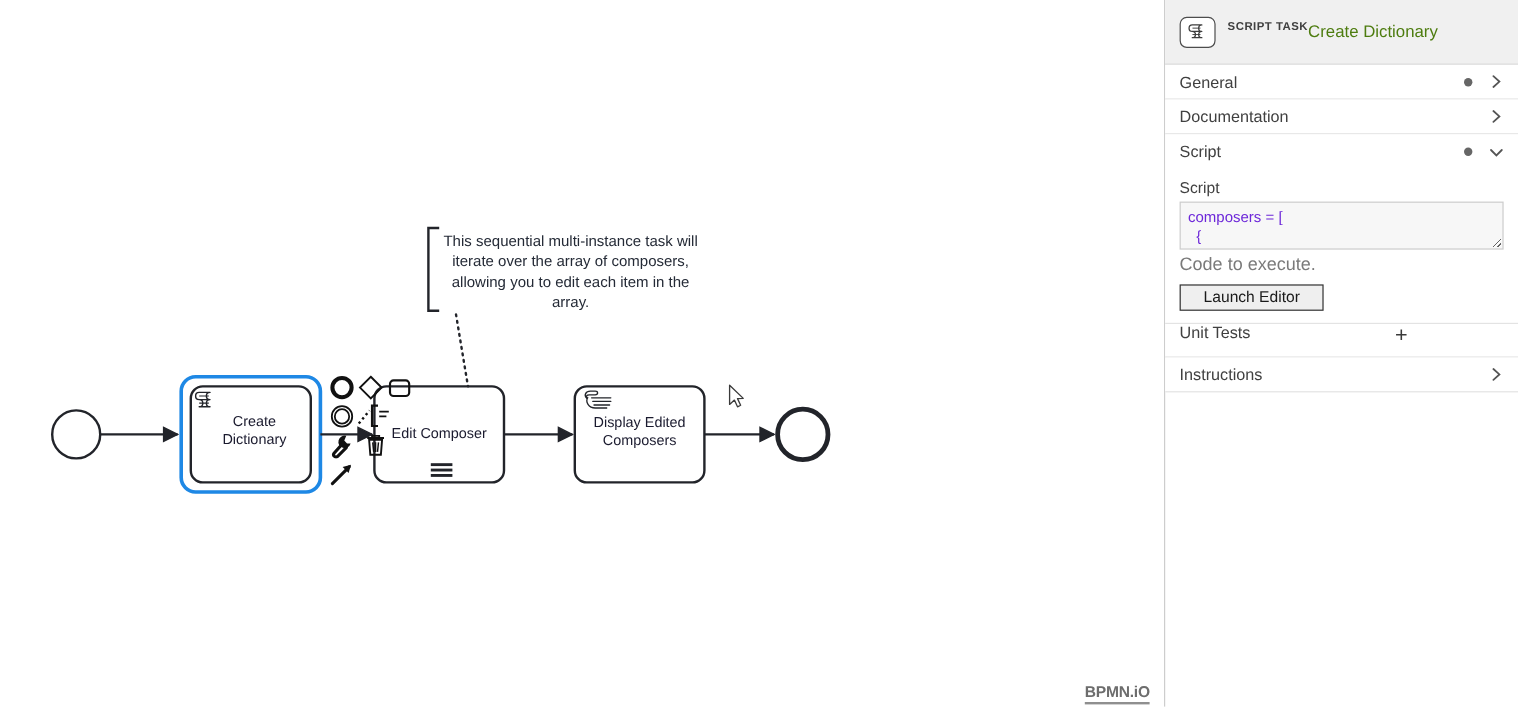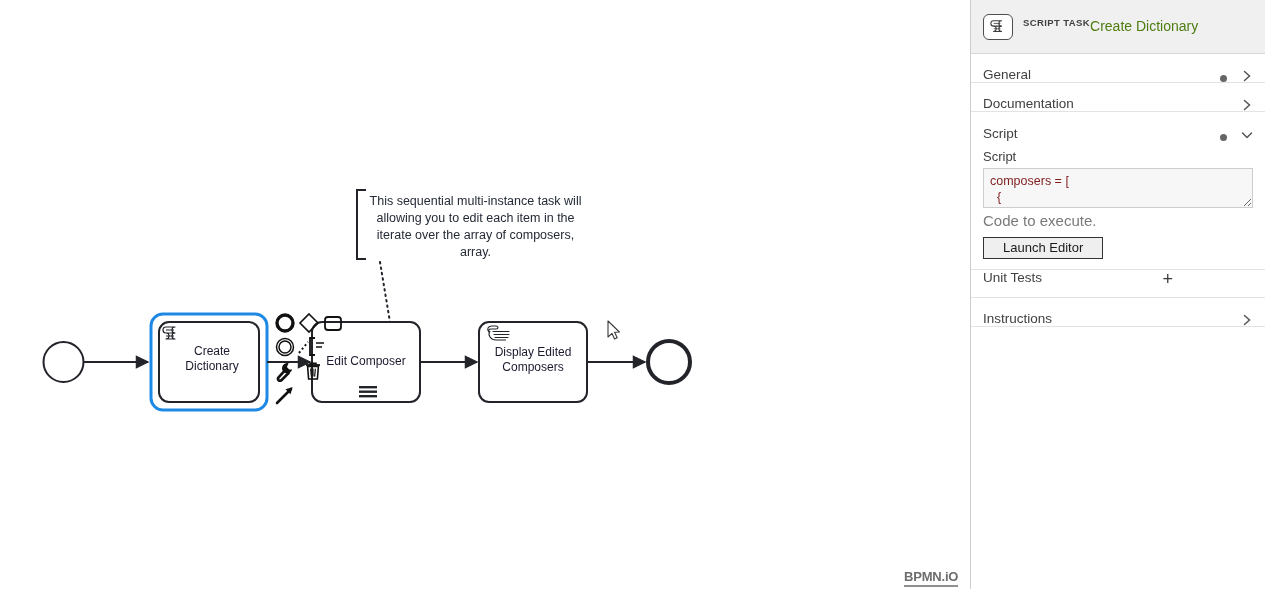--- a/index.html
+++ b/index.html
@@ -116,21 +116,21 @@
     text-transform: uppercase;
   }
   .panel-header-name {
     font-size: 14px;
     color: #4d7c0f;
     margin-top: 0;
   }
 
   .group-header {
     display: flex;
-    align-items: flex-end;
+    align-items: center;
     height: 29px;
     padding: 0 12px 0 12px;
     border-bottom: 1px solid #e3e3e3;
     box-sizing: border-box;
     cursor: pointer;
     background: #fff;
   }
   .group-header .group-title {
     flex: 1;
     font-size: 13.5px;
@@ -163,21 +163,21 @@
   }
   .script-textarea {
     width: 100%;
     height: 40px;
     box-sizing: border-box;
     border: 1px solid #cdcdcd;
     background: #f7f7f7;
     font-family: "Liberation Sans", sans-serif;
     font-size: 12.5px;
     line-height: 16px;
-    color: #7f1d1d;
+    color: #6d28d9;
     padding: 4px 6px;
     resize: vertical;
     outline: none;
     overflow: hidden;
     white-space: pre;
     display: block;
   }
   .field-hint {
     font-size: 15px;
     color: #7a7a7a;
@@ -296,22 +296,22 @@
     <div>Edit Composer</div>
   </div>
 
   <div class="task-label" style="left:479px; top:345px; width:108px;">
     <div>Display Edited</div>
     <div>Composers</div>
   </div>
 
   <div class="annotation-text" style="left:363px; top:193px;">
     <div>This sequential multi-instance task will</div>
+    <div>iterate over the array of composers,</div>
     <div>allowing you to edit each item in the</div>
-    <div>iterate over the array of composers,</div>
     <div>array.</div>
   </div>
 
   <div id="context-pad">
 
     <div class="pad-entry" style="left:0px; top:0px;">
       <svg width="22" height="22" viewBox="0 0 22 22">
         <circle cx="11" cy="11" r="8" fill="none" stroke="#111" stroke-width="3.4"></circle>
       </svg>
     </div>

